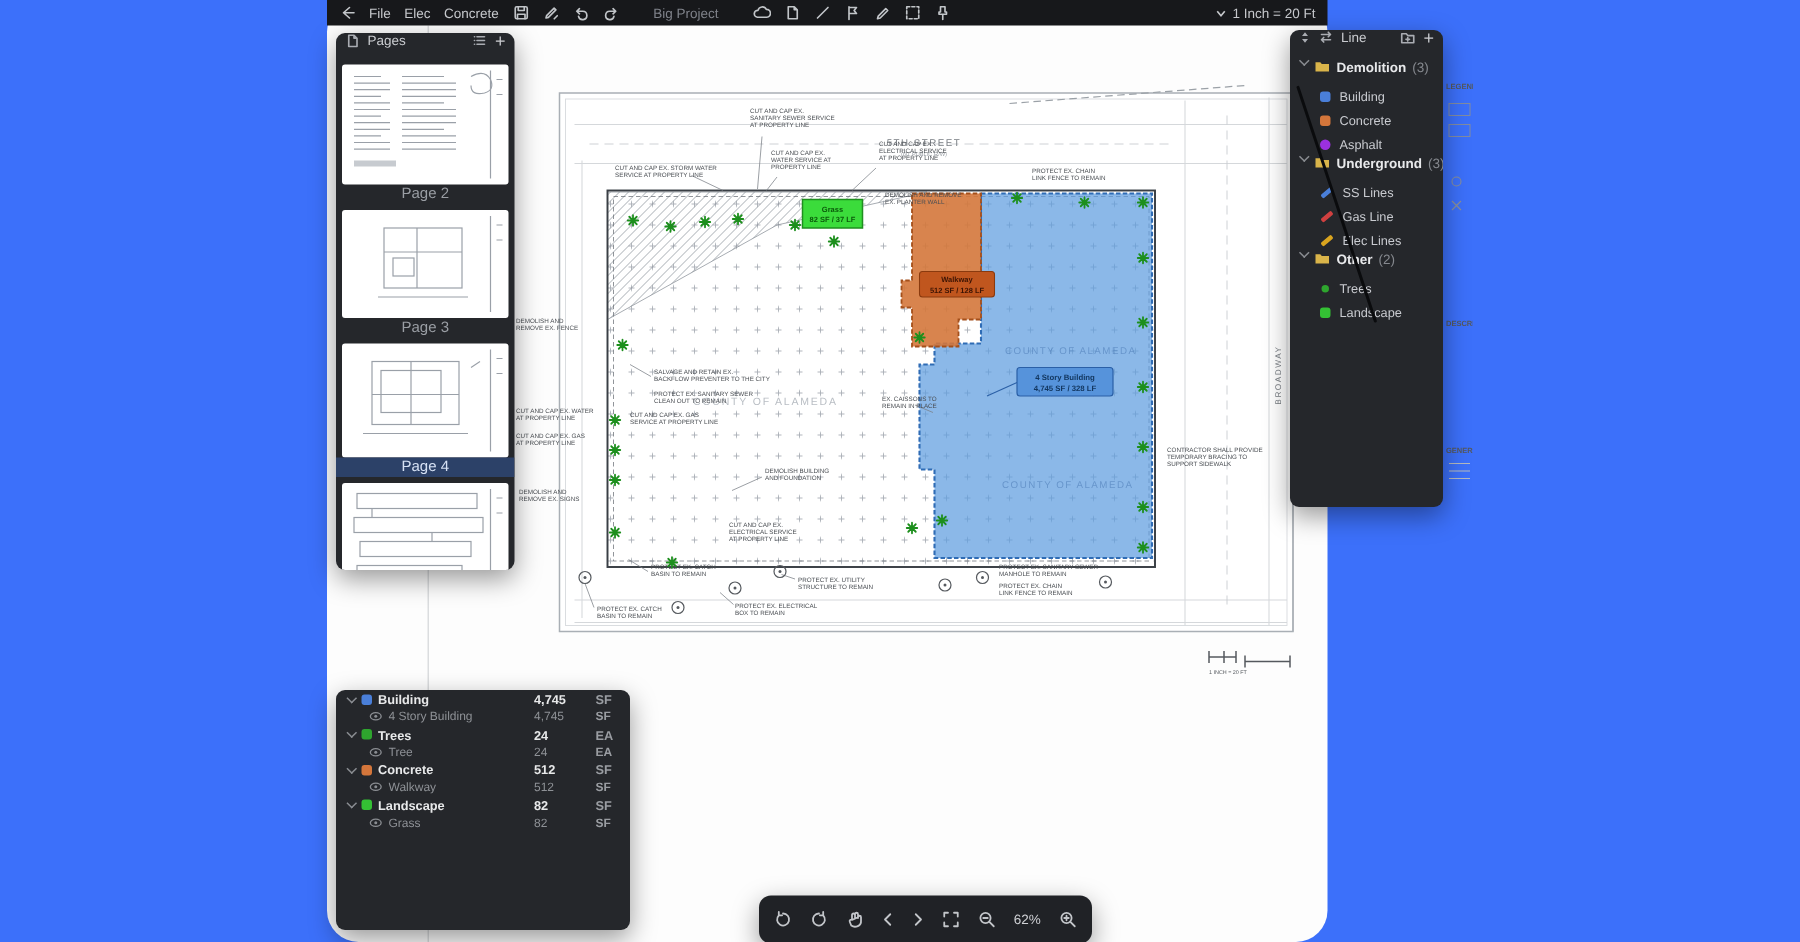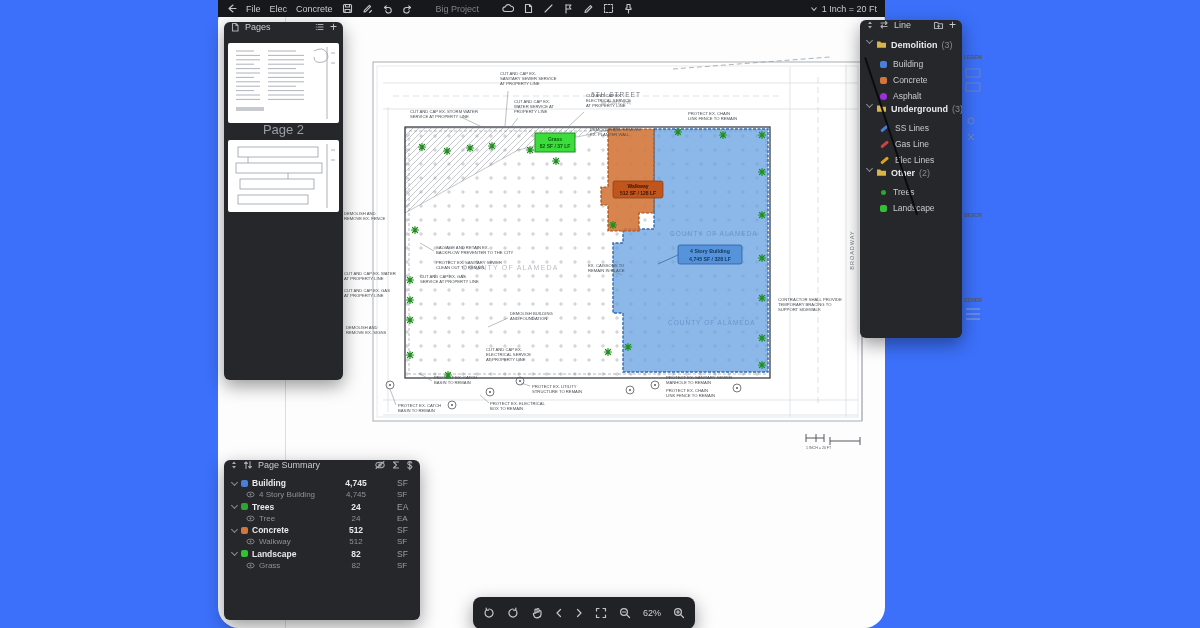--- a/index.html
+++ b/index.html
@@ -23,21 +23,21 @@
          box-shadow:0 6px 18px rgba(0,0,0,.4);overflow:hidden}
   .phead{display:flex;gap:5px;padding:0 6px;color:#C9CBCF;font-size:9px}
   .phead svg{display:block;stroke:#A9ACB2;fill:none;stroke-width:1.1;stroke-linecap:round;stroke-linejoin:round}
   .phead .sp{flex:1}
   .plus{color:#C9CBCF;font-size:12px;line-height:10px}
   
   #pages{left:6px;top:22px;width:119px;height:358px}
   #pages .phead{height:17px}
   .page-item .thumb{margin:0 4px;background:#FFF;border-radius:2px;overflow:hidden}
   .page-item .thumb svg{display:block;width:100%;height:100%}
-  .page-cap{height:13px;line-height:13px;text-align:center;font-size:13px;color:#9A9EA4}
+  .page-cap{height:13px;line-height:13px;text-align:center;font-size:10px;color:#9A9EA4}
   .page-cap.sel{background:#2C4168;color:#D6E1F4}
   
   #types{left:642px;top:20px;width:102px;height:318px}
   #types .phead{height:20px}
   .tgroup{display:flex;align-items:flex-start;gap:4px;height:16px;padding:0 7px;font-size:9px;color:#E8E9EB;font-weight:bold}
   .tgroup .cnt{color:#85888E;font-weight:normal}
   .titem{display:flex;align-items:center;gap:6px;height:16px;padding:0 7px 0 20px;font-size:8.5px;color:#C9CBD0}
   .chev{width:4px;height:4px;border-left:1.2px solid #8A8D92;border-bottom:1.2px solid #8A8D92;
         transform:rotate(-45deg);margin-top:-2px;flex:none}
   .ticon{flex:none}
@@ -49,26 +49,26 @@
   
   .streak{position:absolute;left:648px;top:57px;width:166px;height:2px;background:#0A0B0D;
           transform-origin:0 0;transform:rotate(71.7deg);z-index:25;border-radius:1px}
   
   #summary{left:6px;top:460px;width:196px;height:160px}
   #summary .phead{height:17px}
   .srow{display:flex;align-items:center;gap:4px;padding:0 8px;font-size:8.5px}
   .srow.group{height:12px;color:#E8E9EA;font-weight:bold}
   .srow.child{height:11.5px;color:#8E9196;font-size:8px;padding-left:22px}
   .srow .lbl{flex:1;white-space:nowrap;overflow:hidden}
-  .srow .val{width:34px;text-align:center}
-  .srow .unit{width:15px;margin-left:20px;color:#9A9DA2;font-weight:normal}
+  .srow .val{width:34px;text-align:left}
+  .srow .unit{width:15px;margin-left:3px;color:#9A9DA2;font-weight:bold}
   .sicon{width:7px;height:7px;border-radius:2px;flex:none}
   .eye svg{display:block}
   
-  #zoombar{left:255px;top:597px;width:222px;height:26px;border-radius:8px;background:#202226;
+  #zoombar{left:288px;top:597px;width:222px;height:26px;border-radius:8px;background:#202226;
            display:flex;align-items:center;justify-content:space-between;padding:16px 10px;box-sizing:border-box}
   #zoombar .zicon svg{display:block;stroke:#C2C5C9;fill:none;stroke-width:1.2;stroke-linecap:round;stroke-linejoin:round}
   #zoombar .zlevel{color:#CFD1D5;font-size:9px}
 </style>
 </head>
 <body>
 
 <div class="app">
 
   <div class="topbar">
@@ -366,20 +366,55 @@
                 <line x1="103" y1="20" x2="107" y2="20"></line>
               </g>
             </svg>
           </div>
           <div class="page-cap">Page 2</div>
         </div>
         <div class="page-item">
           <div class="thumb" style="height: 72px; margin-top: 4px;">
             <svg viewBox="0 0 111 72" preserveAspectRatio="none">
               <g stroke="#9AA0A8" stroke-width="0.8">
+                <rect x="28" y="12" width="52" height="40" fill="none"></rect>
+                <line x1="28" y1="28" x2="80" y2="28"></line>
+      <line x1="50" y1="12" x2="50" y2="52"></line>
+                <rect x="34" y="32" width="14" height="12" fill="none"></rect>
+      <line x1="24" y1="58" x2="84" y2="58"></line>
+    <line x1="99" y1="4" x2="99" y2="68"></line>
+                <line x1="103" y1="10" x2="107" y2="10"></line>
+                <line x1="103" y1="20" x2="107" y2="20"></line>
+              </g>
+            </svg>
+          </div>
+          <div class="page-cap">Page 3</div>
+        </div>
+        <div class="page-item">
+          <div class="thumb" style="height: 76px; margin-top: 4px;">
+            <svg viewBox="0 0 111 76" preserveAspectRatio="none">
+              <g stroke="#9AA0A8" stroke-width="0.8">
+                <rect x="20" y="12" width="58" height="42" fill="none"></rect>
+                <rect x="26" y="18" width="40" height="28" fill="none"></rect>
+      <line x1="20" y1="34" x2="78" y2="34"></line>
+                <line x1="46" y1="12" x2="46" y2="54"></line>
+      <line x1="14" y1="60" x2="84" y2="60"></line>
+                <line x1="86" y1="16" x2="92" y2="12"></line>
+    <line x1="99" y1="4" x2="99" y2="72"></line>
+                <line x1="103" y1="10" x2="107" y2="10"></line>
+                <line x1="103" y1="20" x2="107" y2="20"></line>
+              </g>
+            </svg>
+          </div>
+          <div class="page-cap sel">Page 4</div>
+        </div>
+        <div class="page-item">
+          <div class="thumb" style="height: 72px; margin-top: 4px;">
+            <svg viewBox="0 0 111 72" preserveAspectRatio="none">
+              <g stroke="#9AA0A8" stroke-width="0.8">
                 <rect x="10" y="7" width="80" height="10" fill="none"></rect>
                 <rect x="8" y="23" width="86" height="10" fill="none"></rect>
       <rect x="12" y="39" width="74" height="10" fill="none"></rect>
                 <rect x="10" y="55" width="70" height="9" fill="none"></rect>
       <line x1="20" y1="17" x2="20" y2="23"></line>
                 <line x1="60" y1="33" x2="60" y2="39"></line>
     <line x1="99" y1="4" x2="99" y2="68"></line>
                 <line x1="103" y1="10" x2="107" y2="10"></line>
                 <line x1="103" y1="20" x2="107" y2="20"></line>
               </g>
@@ -465,41 +500,20 @@
         </div>
         <div class="titem">
           <span class="ticon square" style="background:#34C034"></span>
       <span>Landscape</span>
         </div>
       </div>
   </div>
   <div class="streak"></div>
 
   <div id="summary" class="panel">
-    <div class="phead">
-      <svg width="8" height="10">
-          <path d="M4,1.5 L6,4 H2 Z M4,8.5 L2,6 H6 Z" fill="#A9ACB2" stroke="none"></path>
-        </svg>
-      <svg width="10" height="10">
-          <path d="M3,8.5 V2 M3,2 L1.6,3.5 M3,2 L4.4,3.5 M7,1.5 V8 M7,8 L5.6,6.5 M7,8 L8.4,6.5"></path>
-        </svg>
-      <span>Page Summary</span>
-      <span class="sp"></span>
-      <svg width="12" height="10">
-          <ellipse cx="6" cy="5" rx="4.2" ry="2.8"></ellipse>
-          <circle cx="6" cy="5" r="1.1"></circle>
-          <path d="M2,8.5 L10,1.5"></path>
-        </svg>
-      <svg width="9" height="10">
-          <path d="M7.5,2 H2.5 L5.5,5 L2.5,8 H7.5"></path>
-        </svg>
-      <svg width="9" height="11">
-          <path d="M6.8,3 a2,1.6 0 0 0 -4,.4 c0,1 1,1.3 2,1.6 c1,.3 2,.6 2,1.6 a2,1.6 0 0 1 -4,.4 M4.8,1.2 V9.8"></path>
-        </svg>
-    </div>
     <div id="summary-list">
         <div class="srow group">
           <span class="chev"></span>
     <span class="sicon" style="background:#4A7FD9"></span>
     <span class="lbl">Building</span>
     <span class="val">4,745</span>
     <span class="unit">SF</span>
         </div>
         <div class="srow child">
           <span class="eye">

